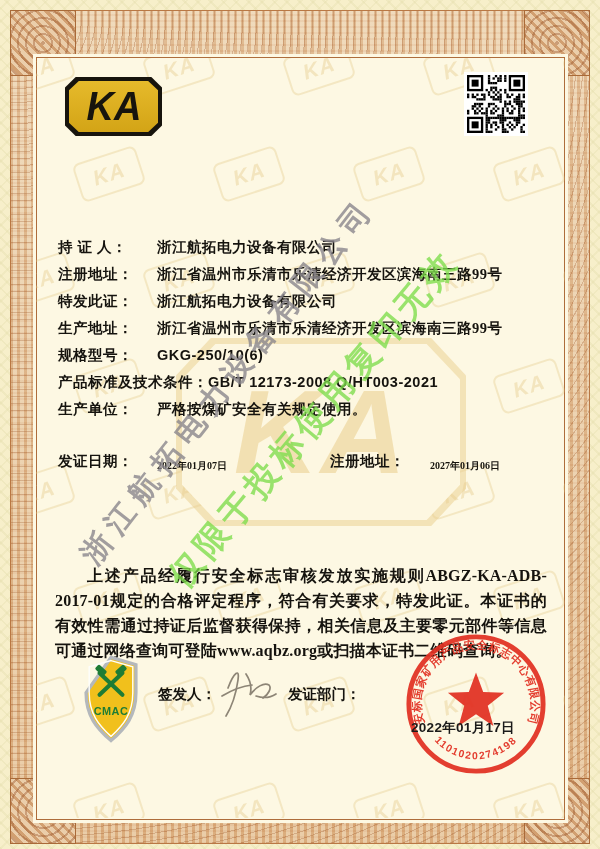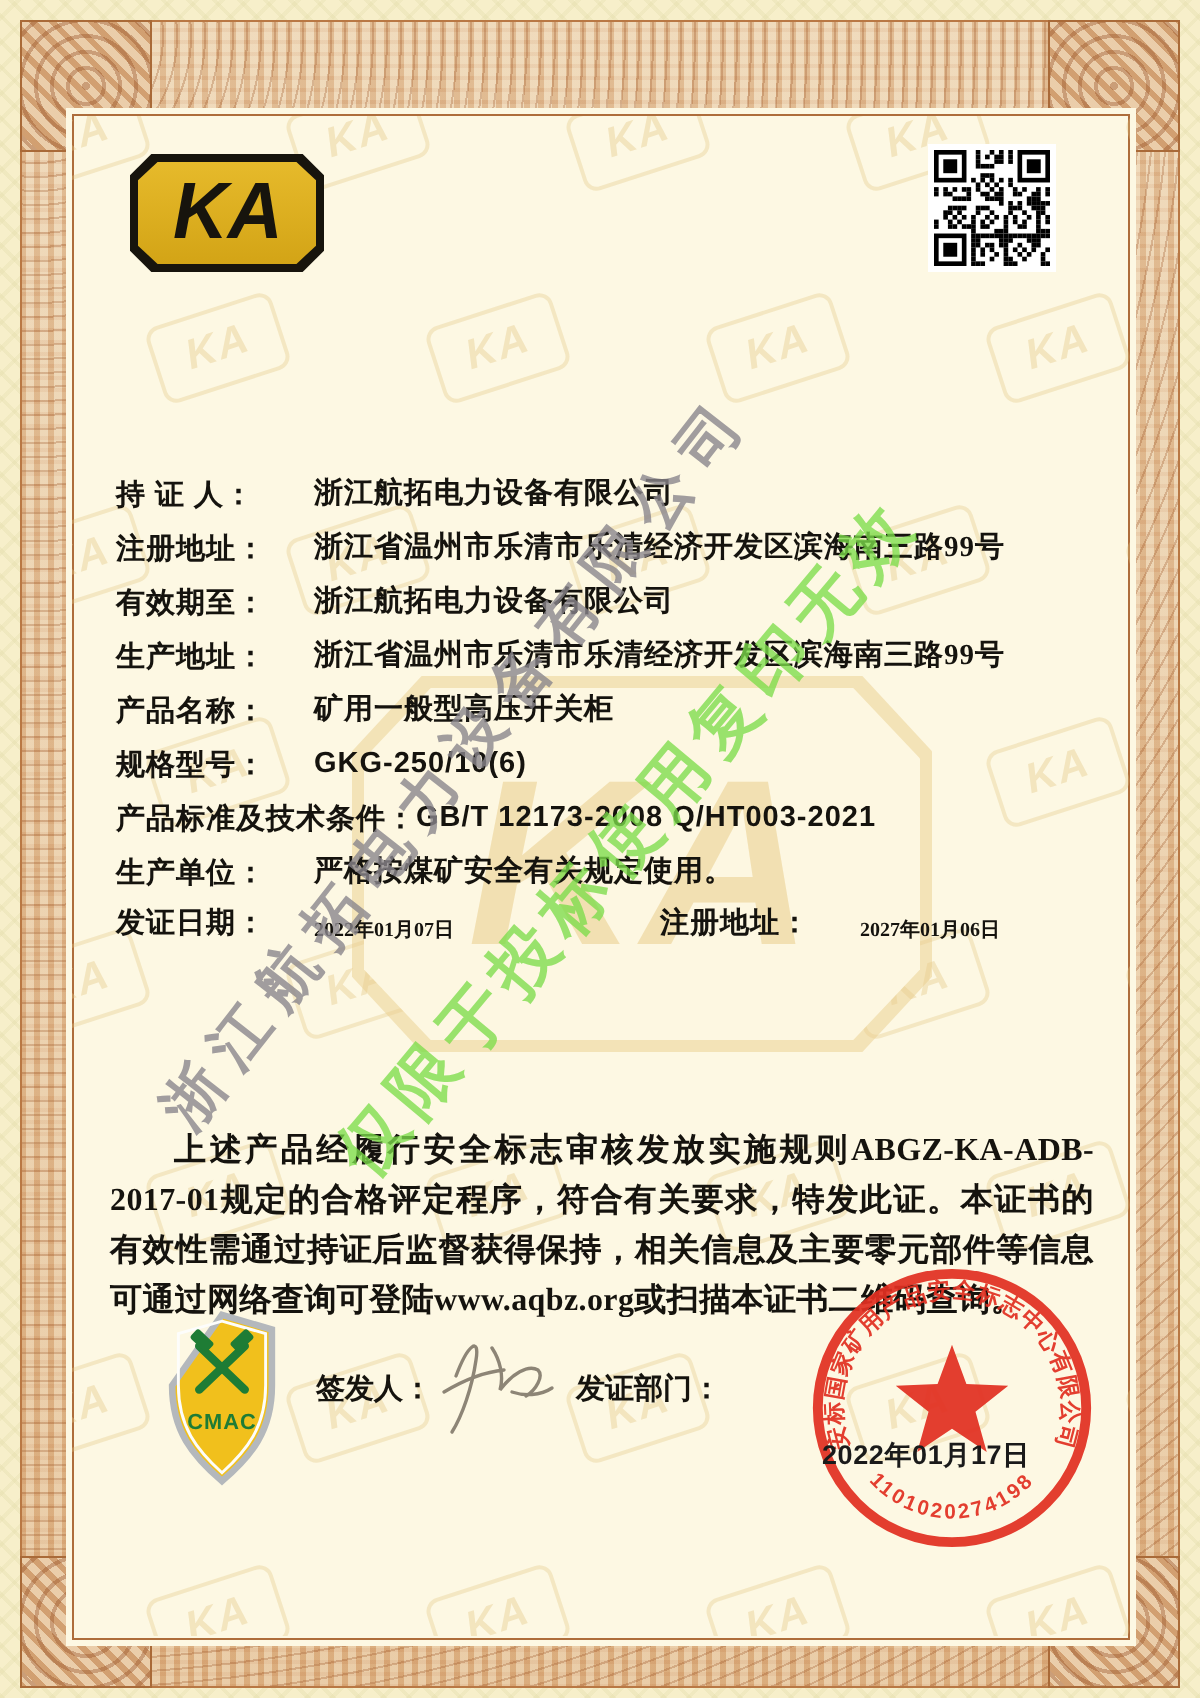--- a/index.html
+++ b/index.html
@@ -359,30 +359,26 @@
   <div class="fields">
       <div class="frow">
         <span class="flabel">持 证 人：</span>
         <span class="fvalue">浙江航拓电力设备有限公司</span>
       </div>
       <div class="frow">
         <span class="flabel">注册地址：</span>
         <span class="fvalue">浙江省温州市乐清市乐清经济开发区滨海南三路99号</span>
       </div>
       <div class="frow">
-        <span class="flabel">有效期至：</span>
+        <span class="flabel">特发此证：</span>
         <span class="fvalue">浙江航拓电力设备有限公司</span>
       </div>
       <div class="frow">
         <span class="flabel">生产地址：</span>
         <span class="fvalue">浙江省温州市乐清市乐清经济开发区滨海南三路99号</span>
-      </div>
-      <div class="frow">
-        <span class="flabel">产品名称：</span>
-        <span class="fvalue">矿用一般型高压开关柜</span>
       </div>
       <div class="frow">
         <span class="flabel">规格型号：</span>
         <span class="fvalue" style="font-family: &quot;Liberation Sans&quot;, &quot;DejaVu Sans&quot;, sans-serif;">GKG-250/10(6)</span>
       </div>
       <div class="frow">
         <span class="flabel">产品标准及技术条件：</span>
         <span class="fvalue" style="font-family: &quot;Liberation Sans&quot;, &quot;DejaVu Sans&quot;, sans-serif;">GB/T 12173-2008 Q/HT003-2021</span>
       </div>
       <div class="frow">

